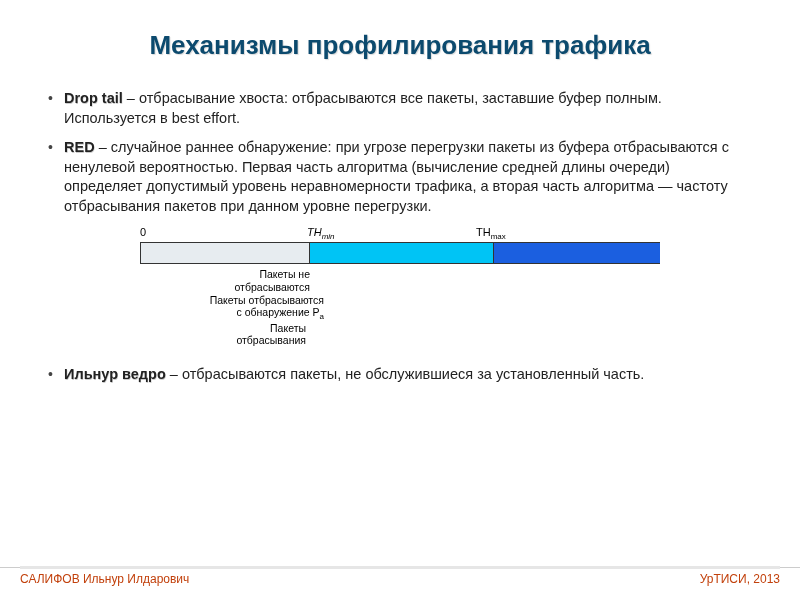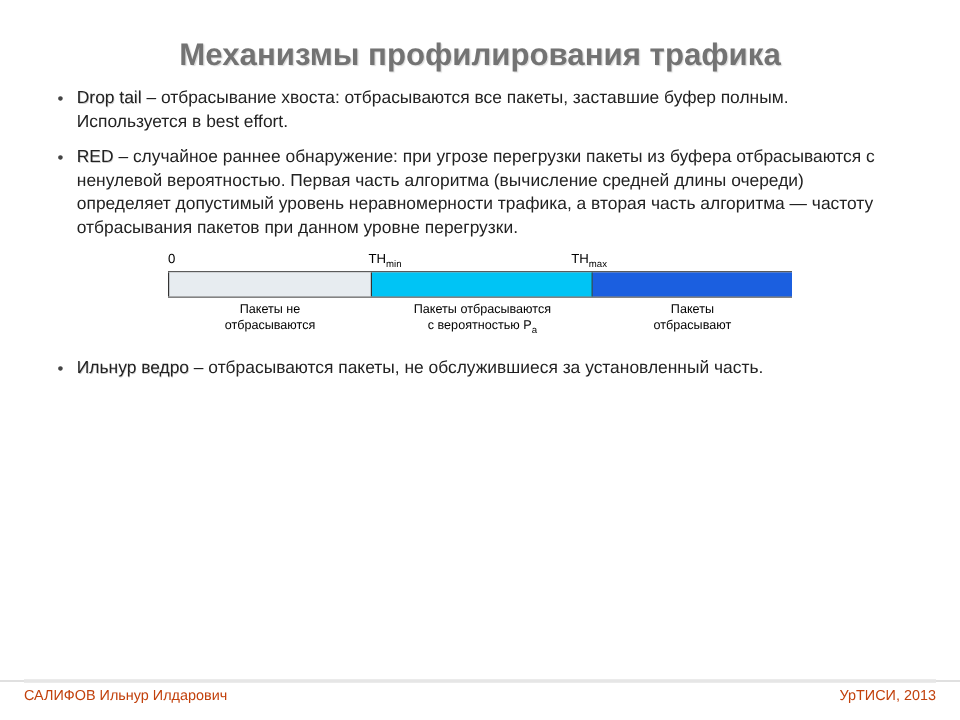--- a/index.html
+++ b/index.html
@@ -11,76 +11,77 @@
     overflow: hidden;
   }
   .slide {
     width: 100%; height: 100%;
     padding: 30px 48px 40px 48px;
     position: relative;
   }
   h1 {
     font-size: 26px;
     font-weight: bold;
-    color: #737373;
+    color: #0c4a6e;
     text-align: center;
-    margin-bottom: 12px;
+    margin-bottom: 28px;
     text-shadow: 1px 1px 1px rgba(0,0,0,0.15);
   }
   ul { list-style: none; }
   li {
     font-size: 14.5px;
     line-height: 1.35;
     color: #222;
     margin-bottom: 10px;
     padding-left: 16px;
     position: relative;
   }
   li::before {
     content: "•";
     position: absolute;
     left: 0; top: 0;
     color: #444;
     font-size: 14px;
   }
-  .term { font-weight: normal; text-shadow: 0.5px 0.5px 0.5px rgba(0,0,0,0.2); }
+  .term { font-weight: bold; text-shadow: 0.5px 0.5px 0.5px rgba(0,0,0,0.2); }
 
   .diagram {
     margin: 10px auto 18px auto;
     width: 520px;
   }
   .d-labels-top {
     display: flex;
     font-size: 11px;
     position: relative;
     height: 16px;
   }
   .d-zero { position: absolute; left: 0; }
-  .d-thmin { position: absolute; left: 167px; }
+  .d-thmin { position: absolute; left: 167px; font-style: italic; }
   .d-thmax { position: absolute; left: 336px; }
   .sub { font-size: 8px; vertical-align: sub; }
 
   .d-bar {
     display: flex;
     border-top: 1.5px solid #333;
     border-bottom: 1.5px solid #333;
     height: 22px;
   }
   .seg { height: 100%; border-right: 1.5px solid #333; }
   .seg:last-child { border-right: none; }
   .seg1 { width: 170px; background: #e7ecf0; border-left: 1.5px solid #333; }
   .seg2 { width: 184px; background: #00c4f5; }
   .seg3 { width: 166px; background: #1b5fe0; }
 
   .d-labels-bot {
     display: flex;
-    text-align: center;
+    text-align: right;
     font-size: 10.5px;
     line-height: 1.2;
     margin-top: 4px;
+    flex-direction: column;
   }
   .c1 { width: 170px; }
   .c2 { width: 184px; }
   .c3 { width: 166px; }
 
   .footer {
     position: absolute;
     left: 0; right: 0; bottom: 14px;
     padding: 0 20px;
     display: flex;
@@ -128,25 +129,25 @@
       <div class="seg seg2"></div>
       <div class="seg seg3"></div>
     </div>
     <div class="d-labels-bot">
       <div class="c1">
         <span>Пакеты не</span><br>
         <span>отбрасываются</span>
       </div>
       <div class="c2">
         <span>Пакеты отбрасываются</span><br>
-        <span>с вероятностью P</span><span class="sub">a</span>
+        <span>с обнаружение P</span><span class="sub">a</span>
       </div>
       <div class="c3">
         <span>Пакеты</span><br>
-        <span>отбрасывают</span>
+        <span>отбрасывания</span>
       </div>
     </div>
   </div>
 
   <ul>
     <li>
       <span class="term">Ильнур ведро</span><span> – отбрасываются пакеты, не обслужившиеся за установленный часть.</span>
     </li>
   </ul>
 

